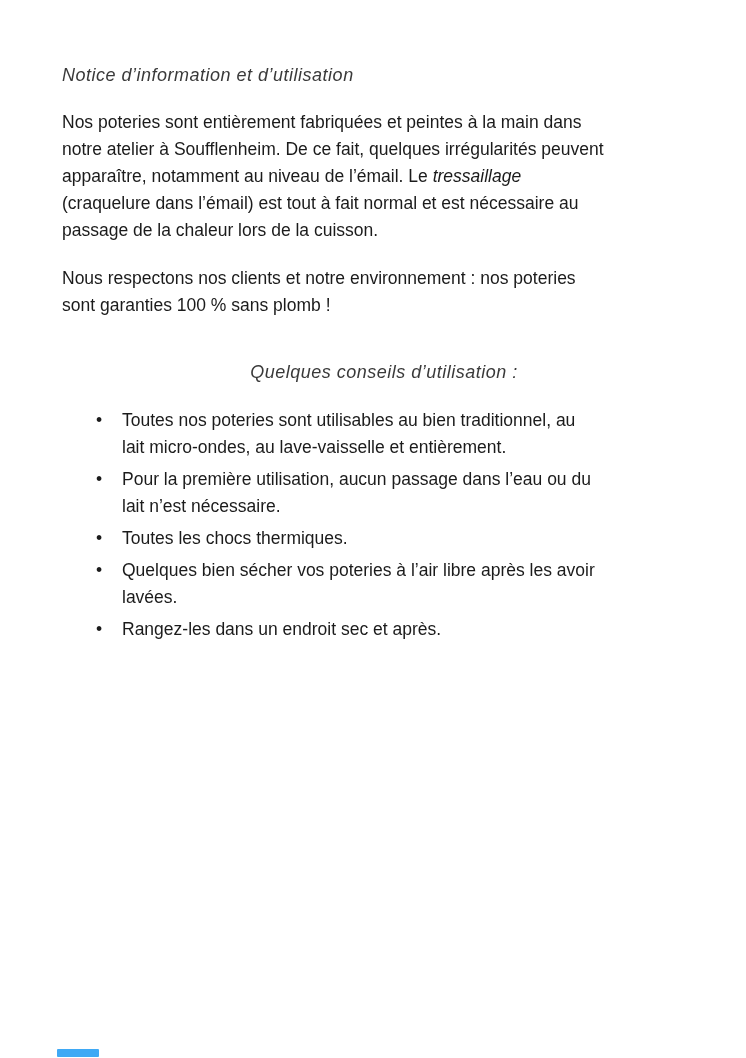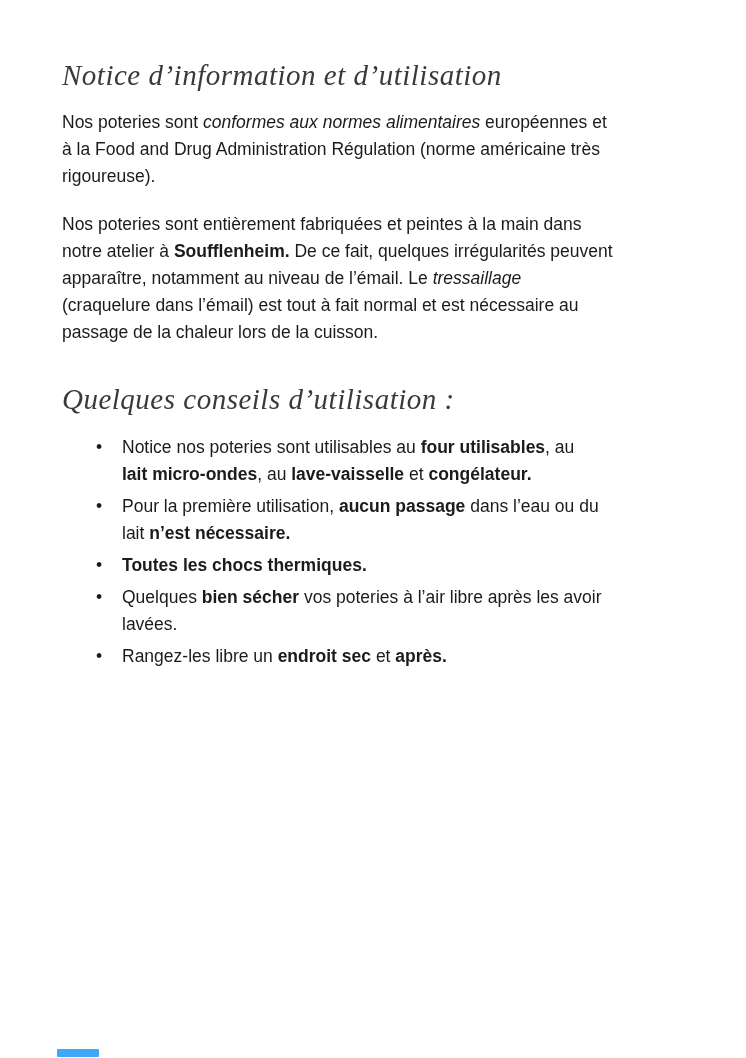--- a/index.html
+++ b/index.html
@@ -14,37 +14,37 @@
     position: relative;
     width: 746px;
     height: 1058px;
     background: var(--background);
     font-family: "Liberation Sans", sans-serif;
     color: var(--text-color);
     padding: 58px 40px 0 62px;
     overflow: hidden;
   }
   .script-heading {
-    font-family: Liberation Serif, serif;
+    font-family: Liberation Sans, sans-serif;
     font-style: italic;
     font-weight: normal;
-    font-size: 29px;
+    font-size: 18px;
     line-height: 34px;
     letter-spacing: 0.5px;
     color: var(--heading-color);
   }
   h1.script-heading { margin-bottom: 17px; }
-  h2.script-heading { margin-top: 36px; margin-bottom: 18px; }
+  h2.script-heading { margin-top: 36px; margin-bottom: 18px; text-align: center; }
   .body-text {
     font-size: 17.5px;
     line-height: 27px;
     white-space: pre-line;
     margin-bottom: 21px;
   }
-  .body-text .b, .li-text .b { font-weight: bold; }
+  .body-text .b, .li-text .b { font-weight: normal; }
   .body-text .i, .li-text .i { font-style: italic; }
   ul.tips-list {
     list-style: none;
     padding-left: 34px;
     margin-bottom: 8px;
   }
   ul.tips-list li {
     display: flex;
     align-items: flex-start;
     font-size: 17.5px;
@@ -73,55 +73,54 @@
     background: var(--accent-color);
   }
 </style>
 </head>
 <body>
 
 <div class="page">
 
   <h1 class="script-heading">Notice d’information et d’utilisation</h1>
 
-  <p class="body-text"><span>Nos poteries sont </span><span class="i">conformes aux normes alimentaires</span><span> européennes et
-à la Food and Drug Administration Régulation (norme américaine très
-rigoureuse).</span></p>
 
   <p class="body-text"><span>Nos poteries sont entièrement fabriquées et peintes à la main dans
 notre atelier à </span><span class="b">Soufflenheim.</span><span> De ce fait, quelques irrégularités peuvent
 apparaître, notamment au niveau de l’émail. Le </span><span class="i">tressaillage</span><span>
 (craquelure dans l’émail) est tout à fait normal et est nécessaire au
 passage de la chaleur lors de la cuisson.</span></p>
 
+  <p class="body-text"><span>Nous respectons nos clients et notre environnement : nos poteries
+sont garanties 100 % sans plomb !</span></p>
 
   <h2 class="script-heading">Quelques conseils d’utilisation :</h2>
 
   <ul class="tips-list">
     <li>
       <span class="bullet">•</span>
-      <span class="li-text"><span>Notice nos poteries sont utilisables au </span><span class="b">four utilisables</span><span>, au
-</span><span class="b">lait micro-ondes</span><span>, au </span><span class="b">lave-vaisselle</span><span> et </span><span class="b">congélateur.</span></span>
+      <span class="li-text"><span>Toutes nos poteries sont utilisables au </span><span class="b">bien traditionnel</span><span>, au
+</span><span class="b">lait micro-ondes</span><span>, au </span><span class="b">lave-vaisselle</span><span> et </span><span class="b">entièrement.</span></span>
     </li>
     <li>
       <span class="bullet">•</span>
       <span class="li-text"><span>Pour la première utilisation, </span><span class="b">aucun passage</span><span> dans l’eau ou du
 lait </span><span class="b">n’est nécessaire.</span></span>
     </li>
     <li>
       <span class="bullet">•</span>
       <span class="li-text"><span class="b">Toutes les chocs thermiques.</span></span>
     </li>
     <li>
       <span class="bullet">•</span>
       <span class="li-text"><span>Quelques </span><span class="b">bien sécher</span><span> vos poteries à l’air libre après les avoir
 lavées.</span></span>
     </li>
     <li>
       <span class="bullet">•</span>
-      <span class="li-text"><span>Rangez-les libre un </span><span class="b">endroit sec</span><span> et </span><span class="b">après.</span></span>
+      <span class="li-text"><span>Rangez-les dans un </span><span class="b">endroit sec</span><span> et </span><span class="b">après.</span></span>
     </li>
   </ul>
 
 
   <div class="accent-bar"></div>
 
 </div>
 
 </body></html>

